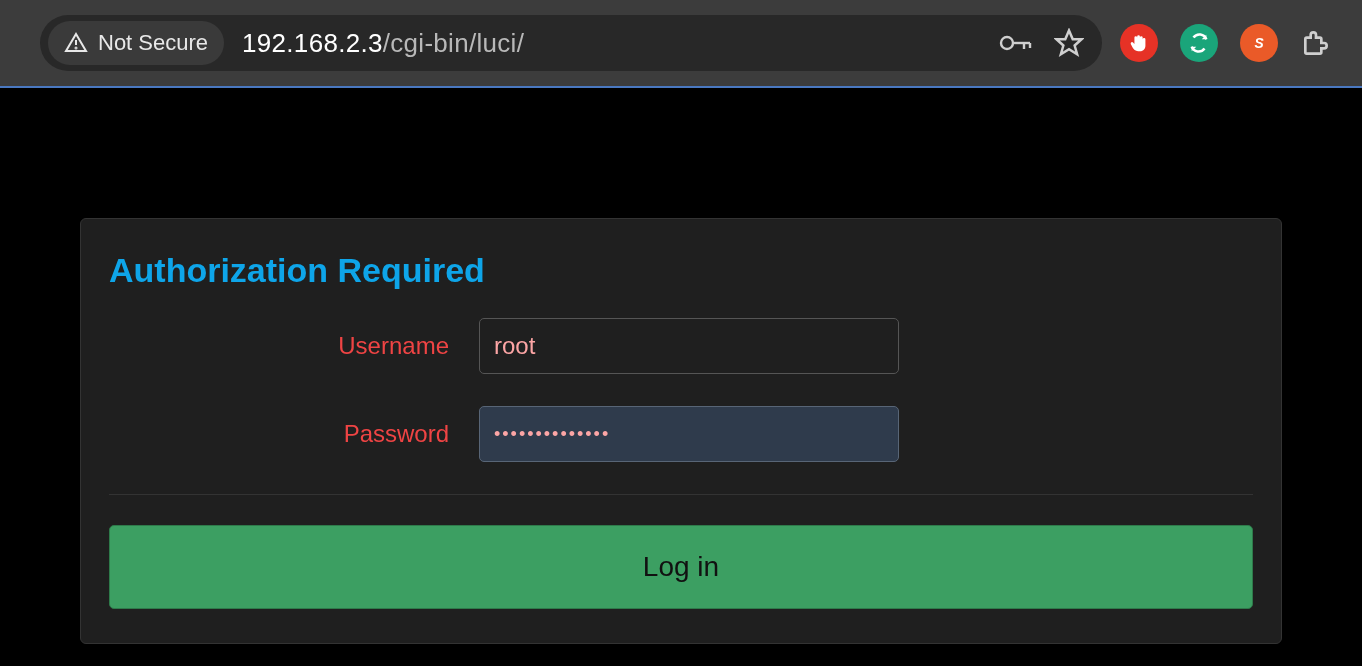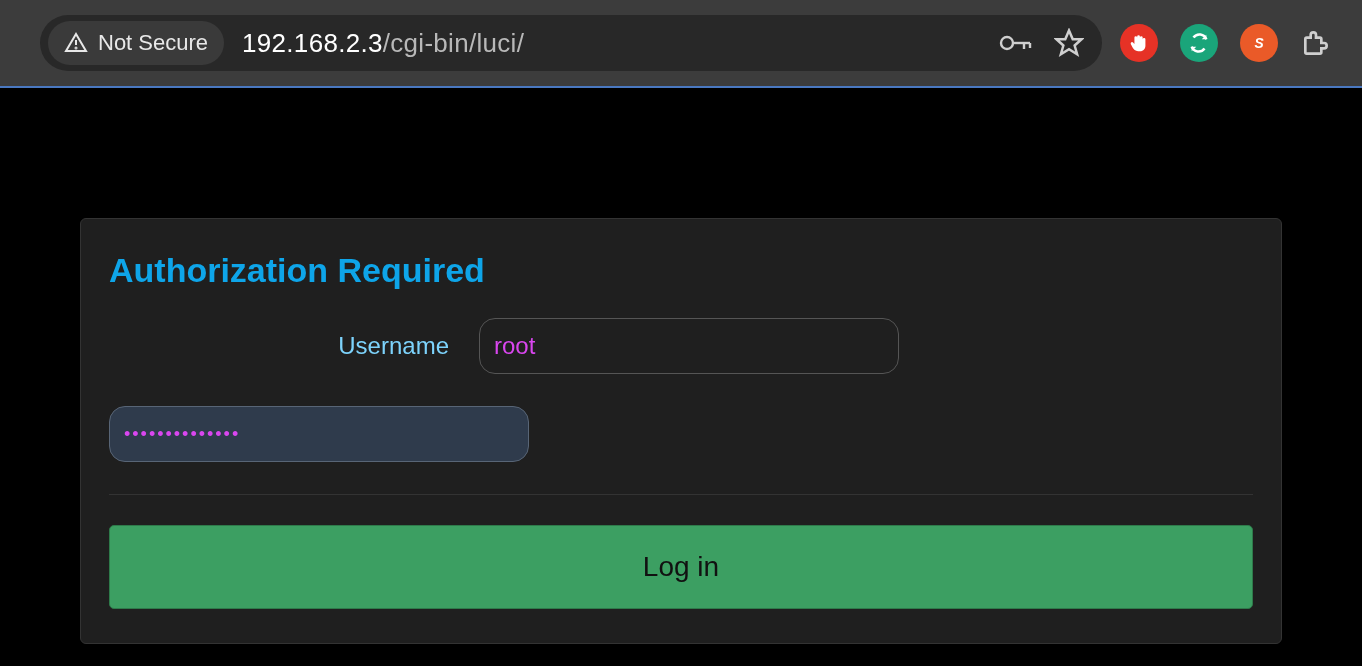--- a/index.html
+++ b/index.html
@@ -99,31 +99,31 @@
     }
     .form-row {
       display: flex;
       align-items: center;
       margin-bottom: 32px;
     }
     .form-row label {
       width: 370px;
       text-align: right;
       padding-right: 30px;
-      color: #7dd3fc;
+      color: #ef4444;
       font-size: 24px;
       font-weight: 400;
     }
     .form-row input {
       width: 420px;
       height: 56px;
       background: #1f1f1f;
       border: 1px solid #555;
-      border-radius: 16px;
-      color: #d946ef;
+      border-radius: 5px;
+      color: #fca5a5;
       font-size: 24px;
       padding: 0 14px;
       outline: none;
       font-family: inherit;
     }
     .form-row input[type="password"] {
       background: #2f3b4c;
       border-color: #586576;
       letter-spacing: 2px;
       font-size: 18px;
@@ -212,20 +212,21 @@
 <div class="page">
   <div class="card">
     <h1>Authorization Required</h1>
 
     <div class="form-row">
       <label>Username</label>
       <input type="text" value="root" style="">
     </div>
 
     <div class="form-row">
+      <label>Password</label>
       <input type="password" value="••••••••••••••" style="">
     </div>
 
     <hr class="divider">
 
     <button class="login-btn">Log in</button>
   </div>
 </div>
 
 </body></html>

